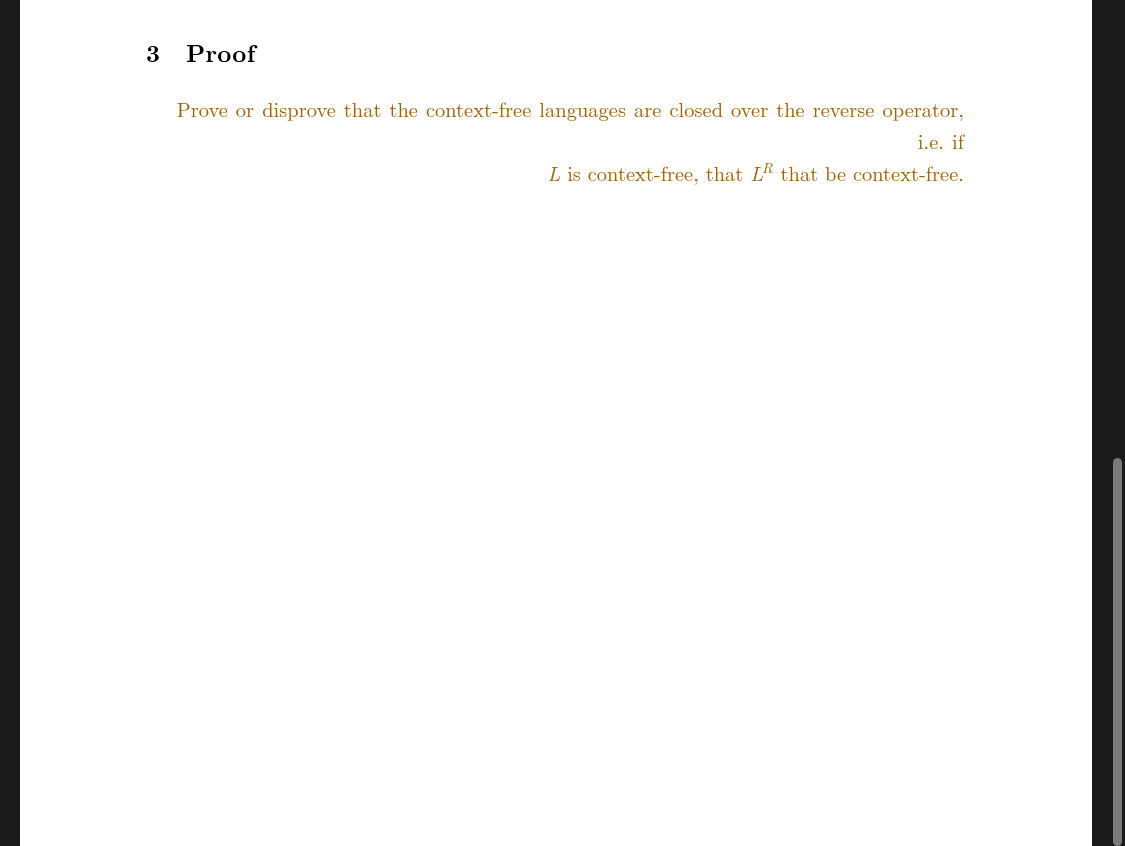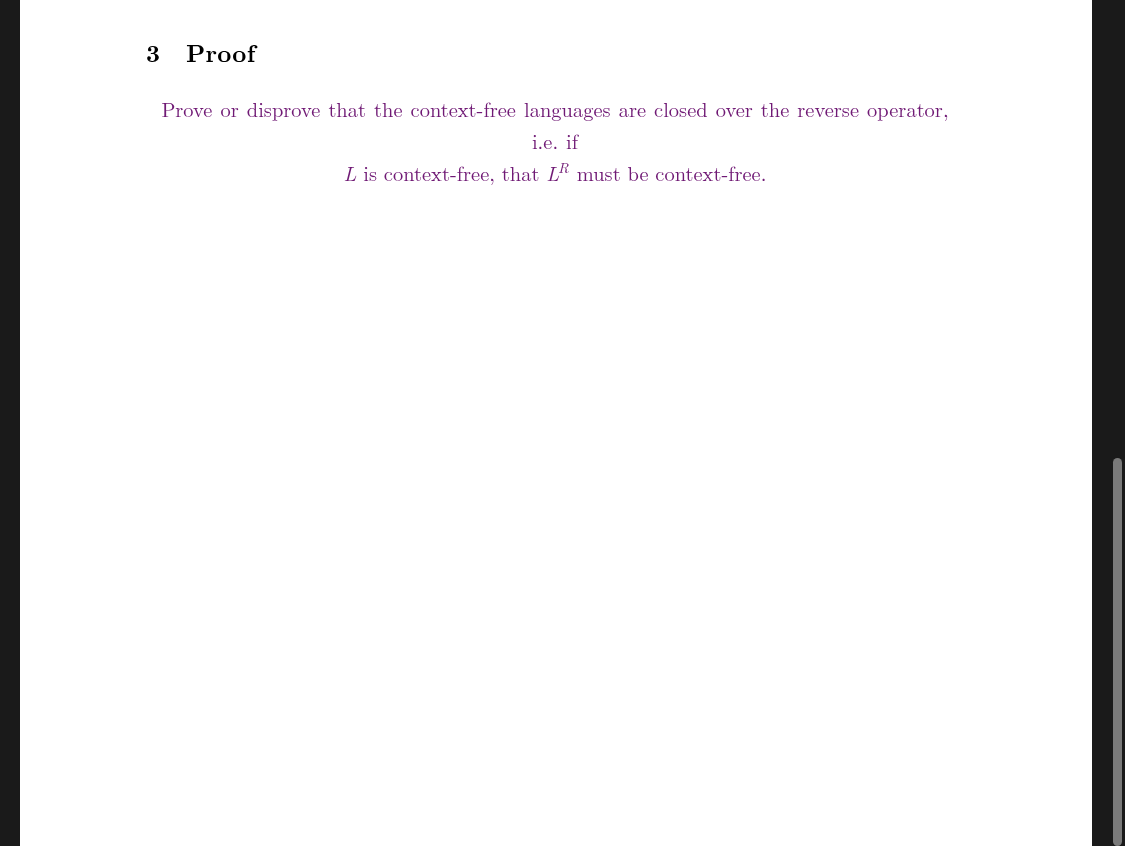--- a/index.html
+++ b/index.html
@@ -46,22 +46,22 @@
     .section-number {
       min-width: 20px;
     }
 
     .section-title {
     }
 
     .body-text {
       font-size: 20.5px;
       line-height: 1.55;
-      color: #701a75;
-      text-align: center;
+      color: #a16207;
+      text-align: right;
     }
 
     .body-text .line1 {
       display: block;
       word-spacing: 1.2px;
     }
 
     .body-text .line2 {
       display: block;
     }
@@ -104,21 +104,21 @@
 
 <div class="page-container">
   <div class="content">
     <div class="section-header">
       <span class="section-number">3</span>
       <span class="section-title">Proof</span>
     </div>
     <div class="body-text">
       <span class="line1">Prove or disprove that the context-free languages are closed over the reverse operator, i.e.  if</span>
       <span class="line2">
-        <span class="math-it">L</span><span> is context-free, that </span><span class="math-it">L</span><span class="sup">R</span><span> must be context-free.</span>
+        <span class="math-it">L</span><span> is context-free, that </span><span class="math-it">L</span><span class="sup">R</span><span> that be context-free.</span>
       </span>
     </div>
   </div>
 </div>
 
 <div class="scrollbar-track">
   <div class="scrollbar-thumb"></div>
 </div>
 
 </body></html>

